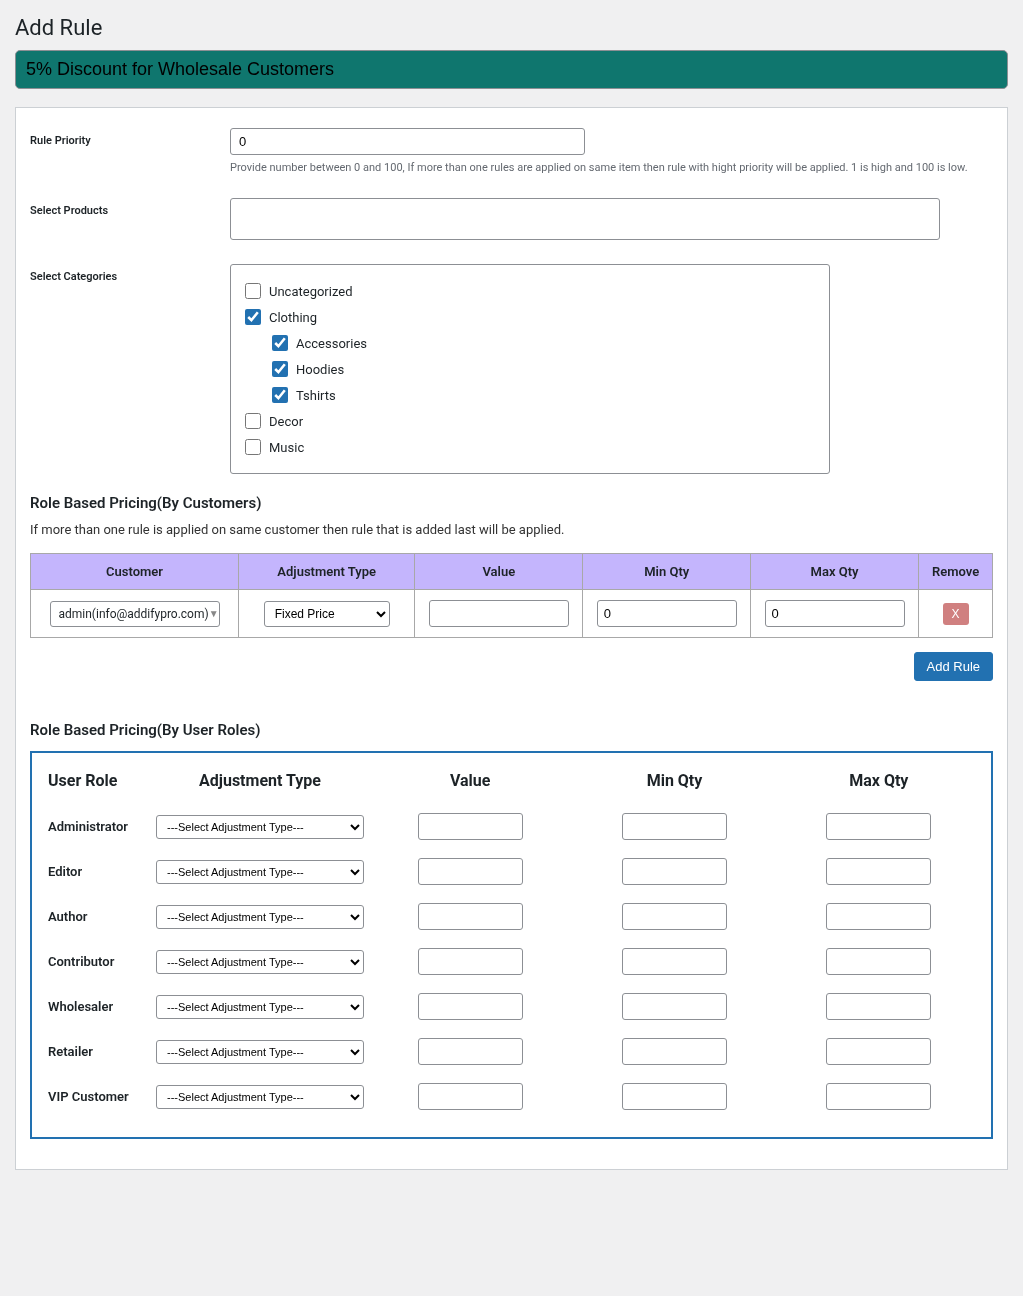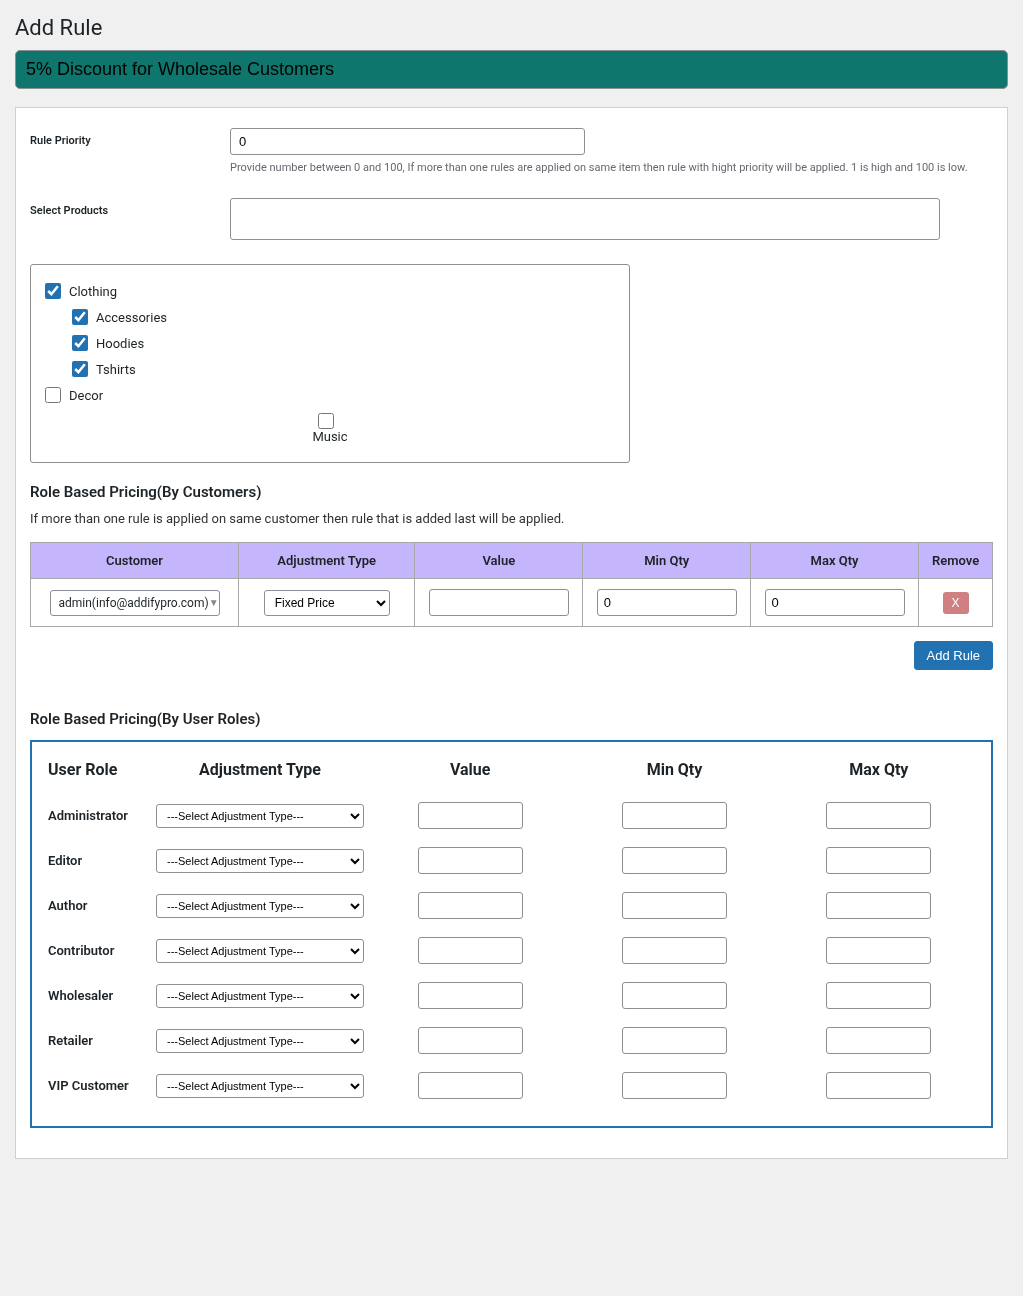--- a/index.html
+++ b/index.html
@@ -233,43 +233,48 @@
     </div>
 
     <div class="field-row">
       <div class="field-label">Select Products</div>
       <div class="field-content">
         <div class="products-box"></div>
       </div>
     </div>
 
     <div class="field-row" style="margin-bottom:8px;">
+      <div class="field-label">Select Categories</div>
       <div class="field-content">
         <div class="cat-box" id="cat-box">
             <div class="cat-item">
+              <input type="checkbox" style="">
+              <span>Uncategorized</span>
+            </div>
+            <div class="cat-item">
               <input type="checkbox" checked="" style="">
               <span>Clothing</span>
             </div>
             <div class="cat-item cat-sub">
               <input type="checkbox" checked="" style="">
               <span>Accessories</span>
             </div>
             <div class="cat-item cat-sub">
               <input type="checkbox" checked="" style="">
               <span>Hoodies</span>
             </div>
             <div class="cat-item cat-sub">
               <input type="checkbox" checked="" style="">
               <span>Tshirts</span>
             </div>
             <div class="cat-item">
               <input type="checkbox" style="">
               <span>Decor</span>
             </div>
-            <div class="cat-item" style="margin-bottom: 0px; flex-direction: column;">
+            <div class="cat-item" style="margin-bottom: 0px;">
               <input type="checkbox" style="">
               <span>Music</span>
             </div>
           </div>
       </div>
     </div>
 
     <div class="section-title">Role Based Pricing(By Customers)</div>
     <div class="section-note">If more than one rule is applied on same customer then rule that is added last will be applied.</div>
 

